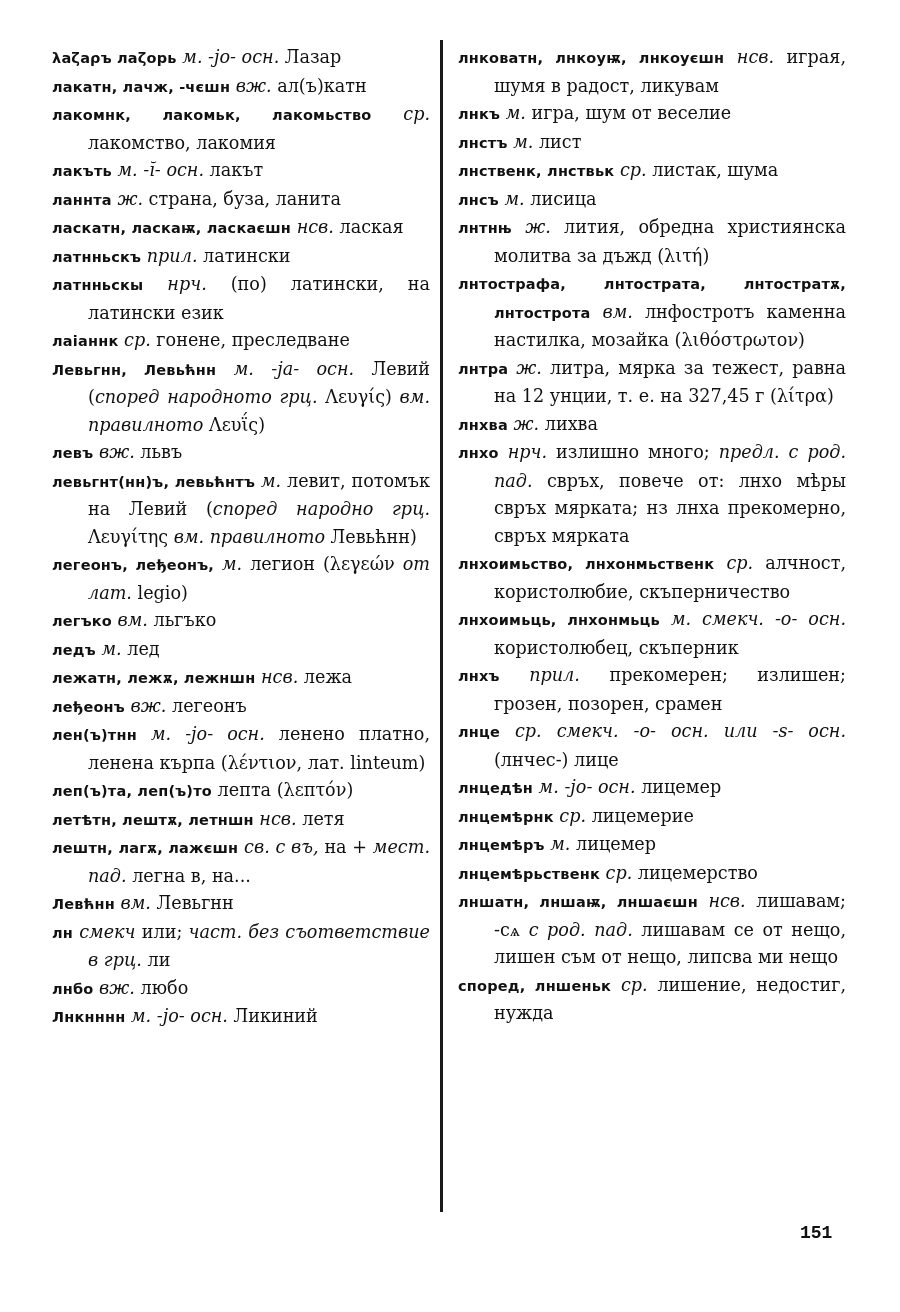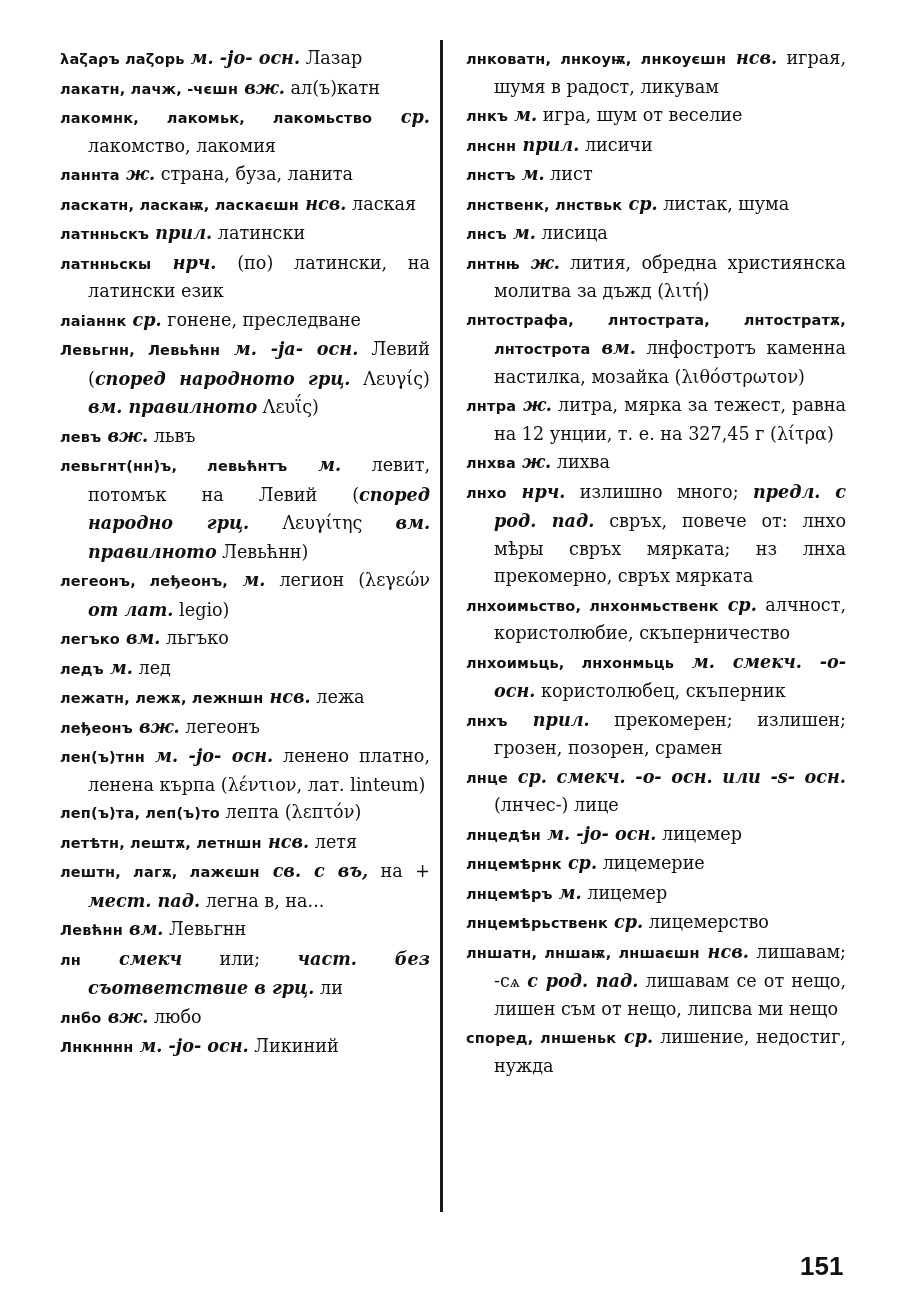--- a/index.html
+++ b/index.html
@@ -12,36 +12,37 @@
   .col.left { left:52px; width:378px; }
   .col.right { left:458px; width:388px; }
   .divider {
     position:absolute; left:440px; top:40px; width:3px; height:1172px;
     background:#1a1a1a;
   }
   .entry {
     font-size:17.6px; line-height:27.5px; padding-left:36px; text-indent:-36px;
     margin:0; text-align:justify;
   }
-  .hw { font-family:"DejaVu Sans","Liberation Sans",sans-serif; font-weight:bold; font-size:14.5px; letter-spacing:0.2px;margin-left:8px; }
-  .gr { font-style:italic; font-weight:bold; }
+  .hw { font-family:"DejaVu Sans","Liberation Sans",sans-serif; font-weight:bold; font-size:14.5px; letter-spacing:0.2px; }
+  .gr { font-style:italic; font-weight:normal; }
   .def { }
   .pagenum {
-    position:absolute; left:800px; top:1251px; font-weight:bold; font-size:26px;
-    font-family:Liberation Sans, sans-serif;
+    position:absolute; left:800px; top:1223px; font-weight:bold; font-size:18px;
+    font-family:Liberation Mono, monospace;
   }
 </style>
 </head>
 <body>
 
 <div class="page">
   <div class="col left" id="col-left">
       <p class="entry"><span class="hw">λаζаρъ лаζорь</span><span class="gr"> м. -јо- осн.</span><span class="def"> Лазар</span></p>
       <p class="entry"><span class="hw">лакатн, лачж, -чєшн</span><span class="gr"> вж.</span><span class="def"> ал(ъ)катн</span></p>
       <p class="entry"><span class="hw">лакомнк, лакомьк, лакомьство</span><span class="gr"> ср.</span><span class="def"> лакомство, лакомия</span></p>
+      <p class="entry"><span class="hw">лакъть</span><span class="gr"> м. -ĭ- осн.</span><span class="def"> лакът</span></p>
       <p class="entry"><span class="hw">ланнта</span><span class="gr"> ж.</span><span class="def"> страна, буза, ланита</span></p>
       <p class="entry"><span class="hw">ласкатн, ласкаѭ, ласкаєшн</span><span class="gr"> нсв.</span><span class="def"> лаская</span></p>
       <p class="entry"><span class="hw">латнньскъ</span><span class="gr"> прил.</span><span class="def"> латински</span></p>
       <p class="entry"><span class="hw">латнньскы</span><span class="gr"> нрч.</span><span class="def"> (по) латински, на латински език</span></p>
       <p class="entry"><span class="hw">лаіаннк</span><span class="gr"> ср.</span><span class="def"> гонене, преследване</span></p>
       <p class="entry"><span class="hw">Левьгнн, Левьћнн</span><span class="gr"> м. -јa- осн.</span><span class="def"> Левий (</span><span class="gr">според народното грц.</span><span class="def"> Λευγίς) </span><span class="gr">вм. правилното</span><span class="def"> Λευΐς)</span></p>
       <p class="entry"><span class="hw">левъ</span><span class="gr"> вж.</span><span class="def"> львъ</span></p>
       <p class="entry"><span class="hw">левьгнт(нн)ъ, левьћнтъ</span><span class="gr"> м.</span><span class="def"> левит, потомък на Левий (</span><span class="gr">според народно грц.</span><span class="def"> Λευγίτης </span><span class="gr">вм. правилното</span><span class="def"> Левьћнн)</span></p>
       <p class="entry"><span class="hw">легеонъ, леђеонъ,</span><span class="gr"> м.</span><span class="def"> легион (λεγεών </span><span class="gr">от лат.</span><span class="def"> legio)</span></p>
       <p class="entry"><span class="hw">легъко</span><span class="gr"> вм.</span><span class="def"> льгъко</span></p>
@@ -54,21 +55,20 @@
       <p class="entry"><span class="hw">лештн, лагѫ, лажєшн</span><span class="gr"> св. с въ,</span><span class="def"> на + </span><span class="gr">мест. пад.</span><span class="def"> легна в, на...</span></p>
       <p class="entry"><span class="hw">Левћнн</span><span class="gr"> вм.</span><span class="def"> Левьгнн</span></p>
       <p class="entry"><span class="hw">лн</span><span class="gr"> смекч</span><span class="def"> или; </span><span class="gr">част. без съответствие в грц.</span><span class="def"> ли</span></p>
       <p class="entry"><span class="hw">лнбо</span><span class="gr"> вж.</span><span class="def"> любо</span></p>
       <p class="entry"><span class="hw">Лнкнннн</span><span class="gr"> м. -јо- осн.</span><span class="def"> Ликиний</span></p>
     </div>
   <div class="divider"></div>
   <div class="col right" id="col-right">
       <p class="entry"><span class="hw">лнковатн, лнкоуѭ, лнкоуєшн</span><span class="gr"> нсв.</span><span class="def"> играя, шумя в радост, ликувам</span></p>
       <p class="entry"><span class="hw">лнкъ</span><span class="gr"> м.</span><span class="def"> игра, шум от веселие</span></p>
-      <p class="entry"><span class="hw">лнснн</span><span class="gr"> прил.</span><span class="def"> лисичи</span></p>
       <p class="entry"><span class="hw">лнстъ</span><span class="gr"> м.</span><span class="def"> лист</span></p>
       <p class="entry"><span class="hw">лнственк, лнствьк</span><span class="gr"> ср.</span><span class="def"> листак, шума</span></p>
       <p class="entry"><span class="hw">лнсъ</span><span class="gr"> м.</span><span class="def"> лисица</span></p>
       <p class="entry"><span class="hw">лнтнњ</span><span class="gr"> ж.</span><span class="def"> лития, обредна християнска молитва за дъжд (λιτή)</span></p>
       <p class="entry"><span class="hw">лнтострафа, лнтострата, лнтостратѫ, лнтострота</span><span class="gr"> вм.</span><span class="def"> лнфостротъ каменна настилка, мозайка (λιθόστρωτον)</span></p>
       <p class="entry"><span class="hw">лнтра</span><span class="gr"> ж.</span><span class="def"> литра, мярка за тежест, равна на 12 унции, т. е. на 327,45 г (λίτρα)</span></p>
       <p class="entry"><span class="hw">лнхва</span><span class="gr"> ж.</span><span class="def"> лихва</span></p>
       <p class="entry"><span class="hw">лнхо</span><span class="gr"> нрч.</span><span class="def"> излишно много; </span><span class="gr">предл. с род. пад.</span><span class="def"> свръх, повече от: лнхо мѣры свръх мярката; нз лнха прекомерно, свръх мярката</span></p>
       <p class="entry"><span class="hw">лнхоимьство, лнхонмьственк</span><span class="gr"> ср.</span><span class="def"> алчност, користолюбие, скъперничество</span></p>
       <p class="entry"><span class="hw">лнхоимьць, лнхонмьць</span><span class="gr"> м. смекч. -о- осн.</span><span class="def"> користолюбец, скъперник</span></p>

